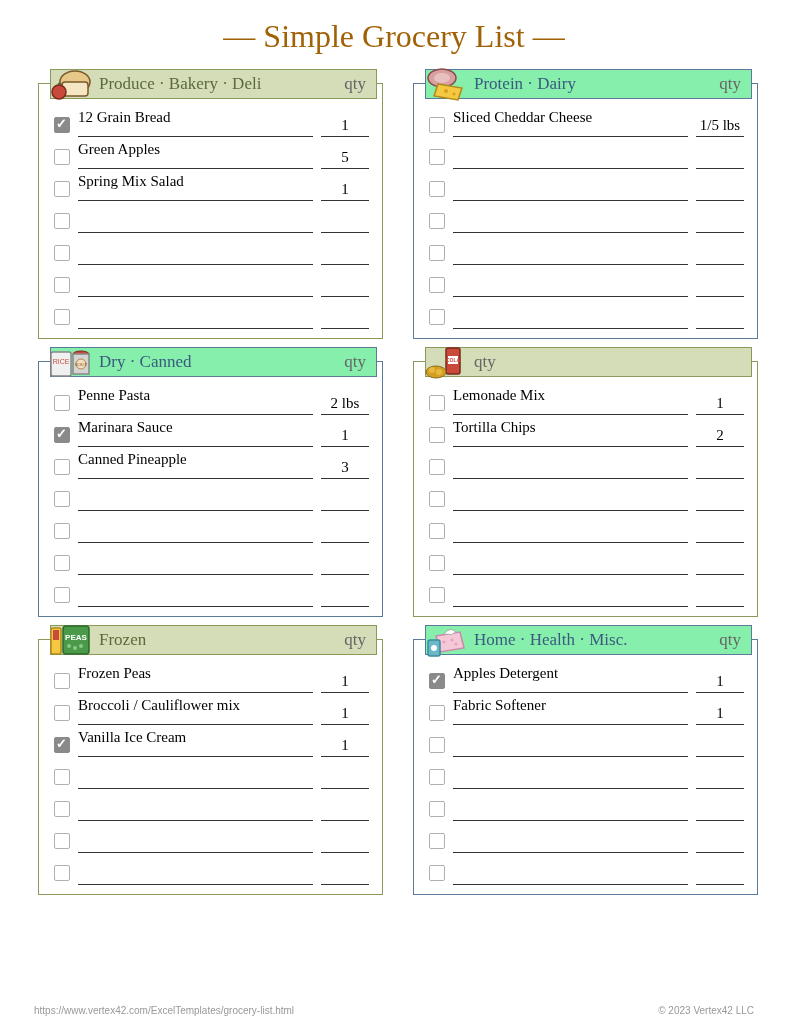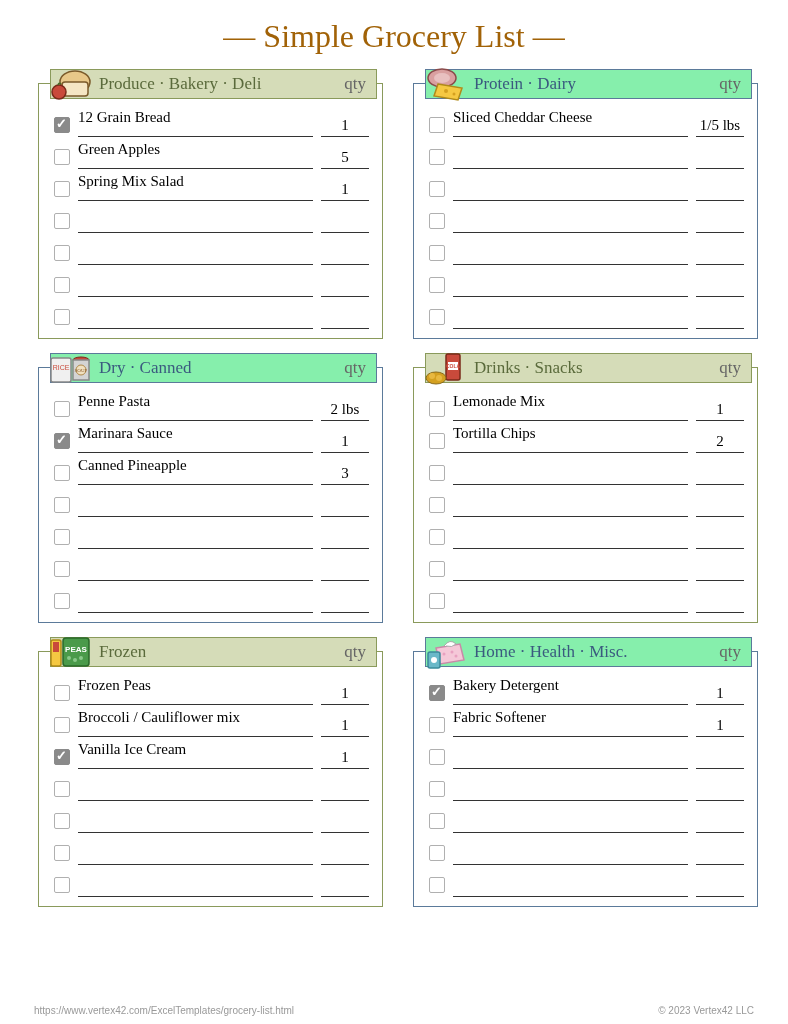--- a/index.html
+++ b/index.html
@@ -15,21 +15,21 @@
     text-align: center;
     font-size: 32px;
     color: #a16207;
     font-weight: normal;
     margin-bottom: 14px;
     font-family: Georgia, serif;
   }
   .grid {
     display: grid;
     grid-template-columns: 1fr 1fr;
-    gap: 14px 22px;
+    gap: 8px 22px;
   }
   .section {
     position: relative;
   }
   .section-border {
     position: absolute;
     top: 14px;
     left: 8px;
     right: 0;
     bottom: 0;
@@ -304,21 +304,20 @@
       <div class="section-inner">
         <div class="section-header hdr-green">
           <div class="icon-wrap"><svg viewBox="0 0 44 40">
               <rect x="22" y="6" width="14" height="26" rx="2" fill="#c94a3b" stroke="#7a2a1a" stroke-width="1.5"></rect>
               <rect x="24" y="14" width="10" height="8" fill="#fff"></rect>
               <text x="29" y="20" font-size="5" text-anchor="middle" fill="#c94a3b" font-family="Arial" font-weight="bold">COLA</text>
               <ellipse cx="12" cy="30" rx="10" ry="6" fill="#d4a020" stroke="#8a6a1a" stroke-width="1"></ellipse>
               <circle cx="8" cy="28" r="3" fill="#e8b840"></circle>
               <circle cx="15" cy="30" r="3" fill="#e8b840"></circle>
             </svg></div>
-          <div class="section-title">Drinks · Snacks</div>
           <div class="qty-label">qty</div>
         </div>
         <div class="rows">
           <div class="row">
             <div class="checkbox"></div>
             <div class="item-name">Lemonade Mix</div>
             <div class="item-qty">1</div>
           </div>
           <div class="row">
             <div class="checkbox"></div>
@@ -420,21 +419,21 @@
               <path d="M20 14 Q26 6 32 12 Q28 16 22 14" fill="#fff" stroke="#aaa" stroke-width="1"></path>
               <rect x="4" y="20" width="12" height="16" rx="2" fill="#6ab8c8" stroke="#3a8a9a" stroke-width="1.5"></rect>
               <circle cx="10" cy="28" r="3" fill="#fff"></circle>
             </svg></div>
           <div class="section-title">Home · Health · Misc.</div>
           <div class="qty-label">qty</div>
         </div>
         <div class="rows">
           <div class="row">
             <div class="checkbox checked"></div>
-            <div class="item-name">Bakery Detergent</div>
+            <div class="item-name">Apples Detergent</div>
             <div class="item-qty">1</div>
           </div>
           <div class="row">
             <div class="checkbox"></div>
             <div class="item-name">Fabric Softener</div>
             <div class="item-qty">1</div>
           </div>
           <div class="row">
             <div class="checkbox"></div>
             <div class="item-name"></div>

